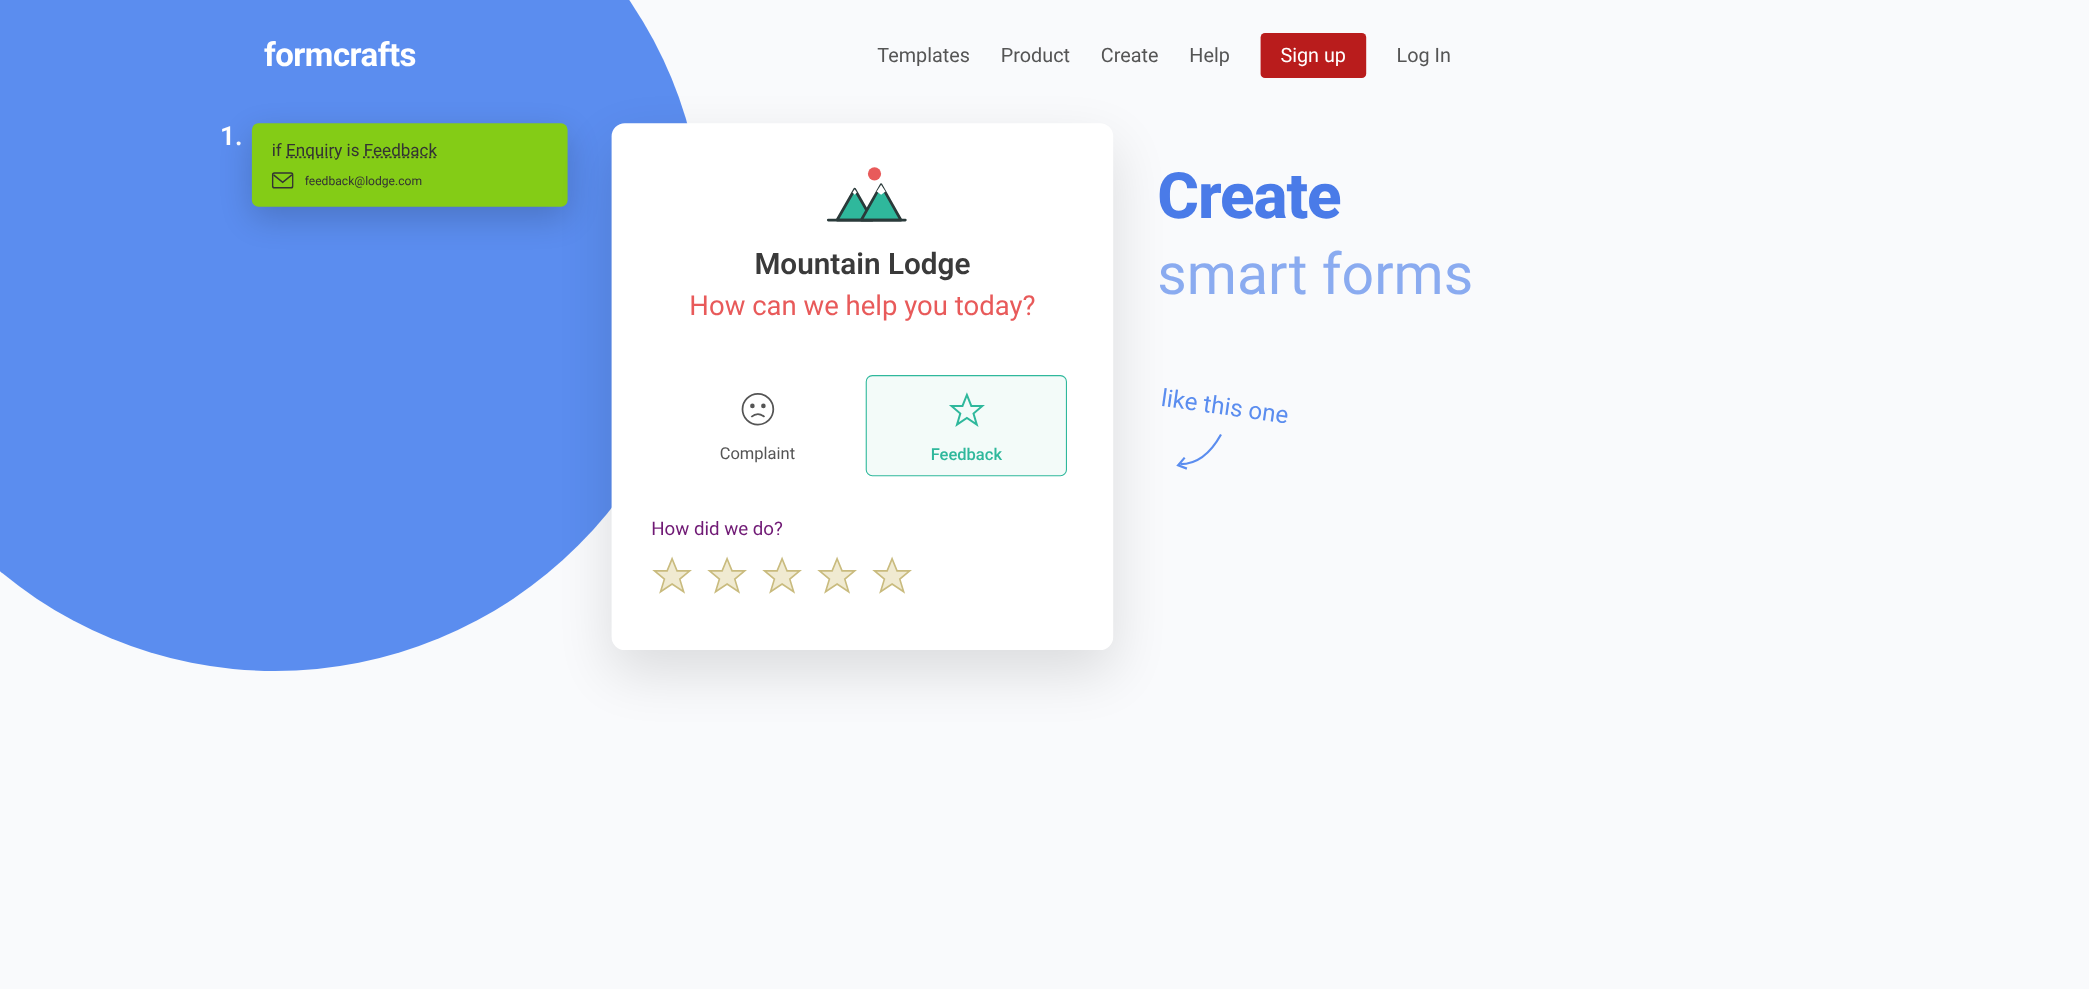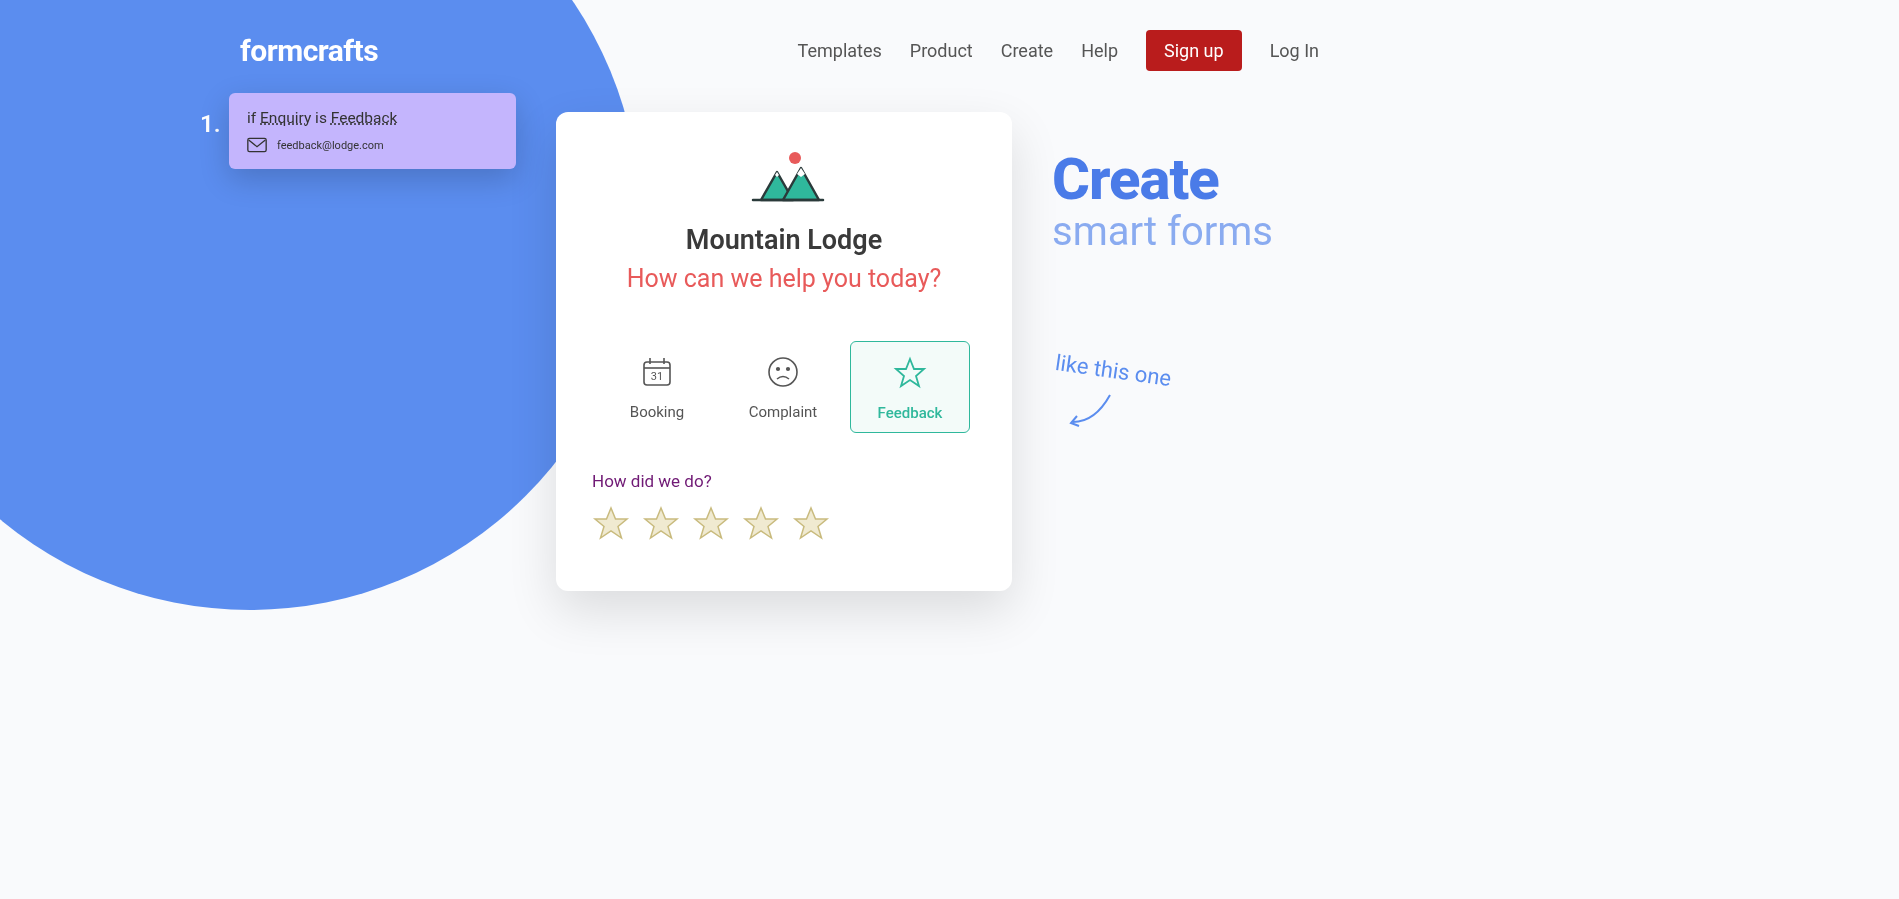--- a/index.html
+++ b/index.html
@@ -50,23 +50,23 @@
 }
 .signup-btn {
   background: #b91c1c;
   color: #fff !important;
   padding: 10px 18px;
   border-radius: 4px;
 }
 .rule-card {
   position: absolute;
   left: 229px;
-  top: 93px;
+  top: 112px;
   width: 287px;
-  background: #c4b5fd;
+  background: #84cc16;
   border-radius: 6px;
   box-shadow: 0 10px 30px rgba(0,0,0,0.18);
   padding: 16px 18px;
   z-index: 2;
 }
 .rule-number {
   position: absolute;
   left: 200px;
   top: 110px;
   color: #fff;
@@ -167,25 +167,25 @@
   z-index: 2;
 }
 .hero h1 {
   font-size: 58px;
   font-weight: 800;
   color: #4a7be8;
   line-height: 1.0;
   letter-spacing: -1px;
 }
 .hero h2 {
-  font-size: 40px;
+  font-size: 52px;
   font-weight: 400;
   color: #8aabf0;
   line-height: 1.0;
-  margin-top: 4px;
+  margin-top: 16px;
 }
 .like-this {
   position: absolute;
   left: 1055px;
   top: 358px;
   font-size: 22px;
   color: #5b8def;
   transform: rotate(8deg);
   z-index: 2;
 }
@@ -244,32 +244,20 @@
       <line x1="14" y1="50" x2="84" y2="50" stroke="#2a3a3a" stroke-width="2.5" stroke-linecap="round"></line>
     </svg>
   </div>
   <div class="form-title">Mountain Lodge</div>
   <div class="form-subtitle">How can we help you today?</div>
 
   <div class="options">
     <div class="option">
       <span>
         <svg width="34" height="34" viewBox="0 0 34 34" fill="none" stroke="#555" stroke-width="1.6">
-          <rect x="4" y="7" width="26" height="23" rx="3"></rect>
-          <line x1="4" y1="13" x2="30" y2="13"></line>
-          <line x1="10" y1="3" x2="10" y2="9"></line>
-          <line x1="24" y1="3" x2="24" y2="9"></line>
-          <text x="17" y="25" text-anchor="middle" font-size="11" fill="#555" stroke="none">31</text>
-        </svg>
-      </span>
-      <span class="option-label">Booking</span>
-    </div>
-    <div class="option">
-      <span>
-        <svg width="34" height="34" viewBox="0 0 34 34" fill="none" stroke="#555" stroke-width="1.6">
           <circle cx="17" cy="17" r="14"></circle>
           <circle cx="12" cy="14" r="1.3" fill="#555"></circle>
           <circle cx="22" cy="14" r="1.3" fill="#555"></circle>
           <path d="M11 24 Q17 19 23 24"></path>
         </svg>
       </span>
       <span class="option-label">Complaint</span>
     </div>
     <div class="option selected">
       <span>

